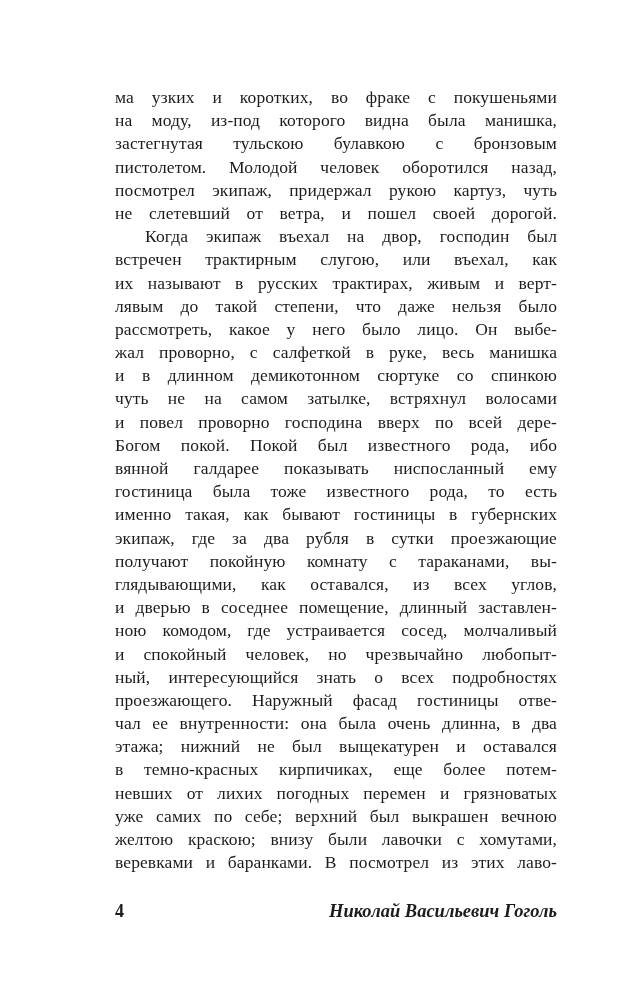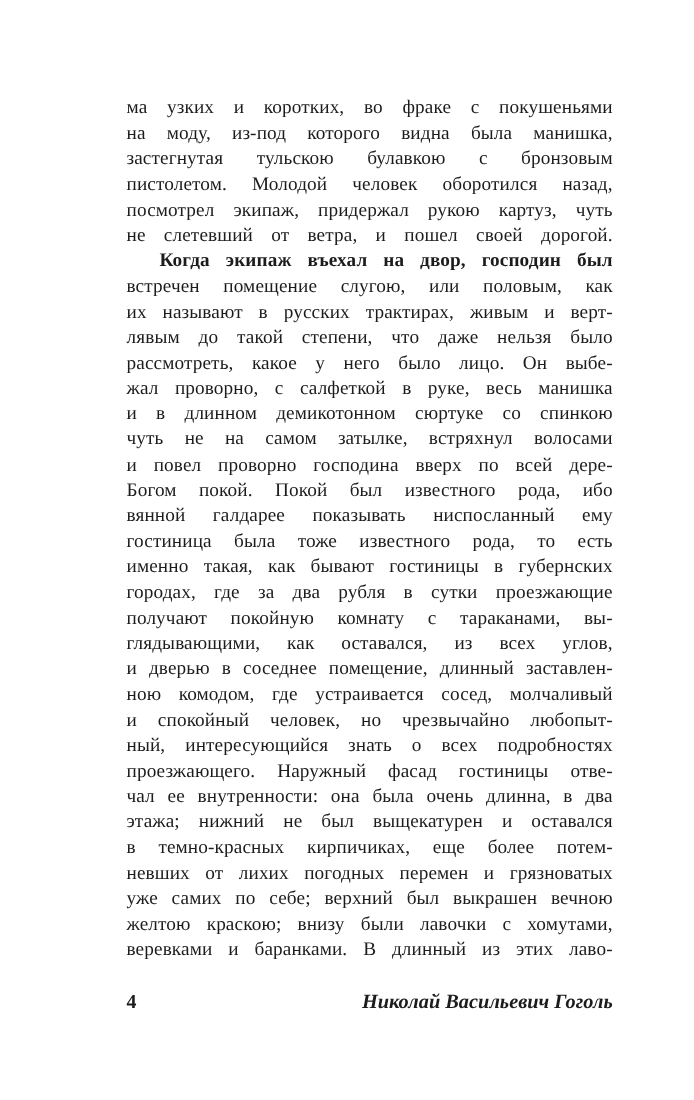--- a/index.html
+++ b/index.html
@@ -22,21 +22,20 @@
     line-height: 23.2px;
     font-size: 17.5px;
     color: #1c1c1c;
     text-align: justify;
     text-align-last: justify;
     white-space: nowrap;
     letter-spacing: 0.1px;
   }
   .line.indent {
     text-indent: 30px;
-    font-weight: bold;
   }
   .footer {
     position: absolute;
     left: 115px;
     top: 882px;
     width: 442px;
     display: flex;
     justify-content: space-between;
     align-items: baseline;
   }
@@ -59,47 +58,47 @@
 <div class="page">
 
   <div class="text-block">
     <div class="line">ма узких и коротких, во фраке с покушеньями</div>
     <div class="line">на моду, из-под которого видна была манишка,</div>
     <div class="line">застегнутая тульскою булавкою с бронзовым</div>
     <div class="line">пистолетом. Молодой человек оборотился назад,</div>
     <div class="line">посмотрел экипаж, придержал рукою картуз, чуть</div>
     <div class="line">не слетевший от ветра, и пошел своей дорогой.</div>
     <div class="line indent">Когда экипаж въехал на двор, господин был</div>
-    <div class="line">встречен помещение слугою, или половым, как</div>
+    <div class="line">встречен трактирным слугою, или въехал, как</div>
     <div class="line">их называют в русских трактирах, живым и верт-</div>
     <div class="line">лявым до такой степени, что даже нельзя было</div>
     <div class="line">рассмотреть, какое у него было лицо. Он выбе-</div>
     <div class="line">жал проворно, с салфеткой в руке, весь манишка</div>
     <div class="line">и в длинном демикотонном сюртуке со спинкою</div>
     <div class="line">чуть не на самом затылке, встряхнул волосами</div>
     <div class="line">и повел проворно господина вверх по всей дере-</div>
     <div class="line">Богом покой. Покой был известного рода, ибо</div>
     <div class="line">вянной галдарее показывать ниспосланный ему</div>
     <div class="line">гостиница была тоже известного рода, то есть</div>
     <div class="line">именно такая, как бывают гостиницы в губернских</div>
-    <div class="line">городах, где за два рубля в сутки проезжающие</div>
+    <div class="line">экипаж, где за два рубля в сутки проезжающие</div>
     <div class="line">получают покойную комнату с тараканами, вы-</div>
     <div class="line">глядывающими, как оставался, из всех углов,</div>
     <div class="line">и дверью в соседнее помещение, длинный заставлен-</div>
     <div class="line">ною комодом, где устраивается сосед, молчаливый</div>
     <div class="line">и спокойный человек, но чрезвычайно любопыт-</div>
     <div class="line">ный, интересующийся знать о всех подробностях</div>
     <div class="line">проезжающего. Наружный фасад гостиницы отве-</div>
     <div class="line">чал ее внутренности: она была очень длинна, в два</div>
     <div class="line">этажа; нижний не был выщекатурен и оставался</div>
     <div class="line">в темно-красных кирпичиках, еще более потем-</div>
     <div class="line">невших от лихих погодных перемен и грязноватых</div>
     <div class="line">уже самих по себе; верхний был выкрашен вечною</div>
     <div class="line">желтою краскою; внизу были лавочки с хомутами,</div>
-    <div class="line">веревками и баранками. В длинный из этих лаво-</div>
+    <div class="line">веревками и баранками. В посмотрел из этих лаво-</div>
   </div>
 
   <div class="footer">
     <span class="page-number">4</span>
     <span class="author-name">Николай Васильевич Гоголь</span>
   </div>
 
 </div>
 
 </body></html>

